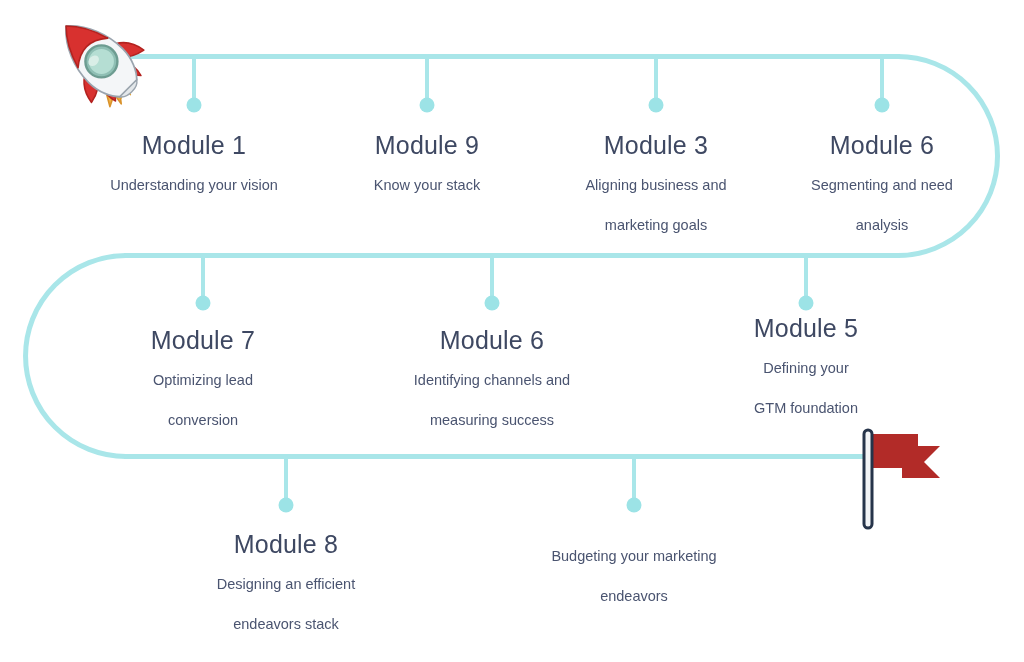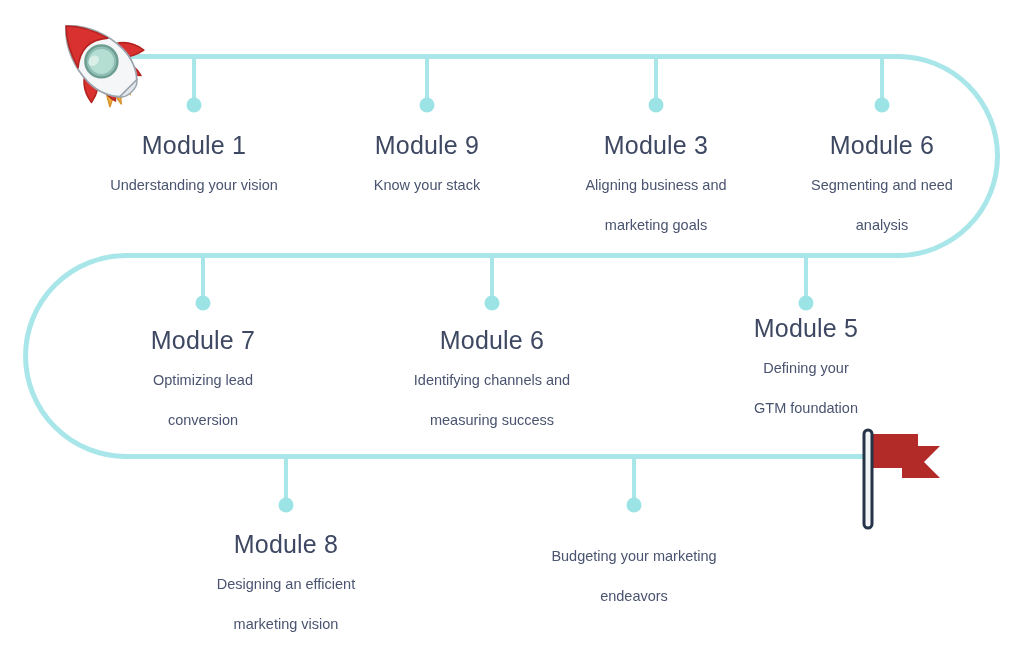--- a/index.html
+++ b/index.html
@@ -199,21 +199,21 @@
 
   <div class="module" style="left:806px; top:314px; width:200px;">
     <p class="module-title">Module 5</p>
     <p class="module-desc">Defining your</p>
     <p class="module-desc">GTM foundation</p>
   </div>
 
   <div class="module" style="left:286px; top:530px; width:210px;">
     <p class="module-title">Module 8</p>
     <p class="module-desc">Designing an efficient</p>
-    <p class="module-desc">marketing vision</p>
+    <p class="module-desc">endeavors stack</p>
   </div>
 
   <div class="module" style="left:634px; top:530px; width:230px;">
     <p class="module-desc">Budgeting your marketing</p>
     <p class="module-desc">endeavors</p>
   </div>
 
 </div>
 
 </body></html>

